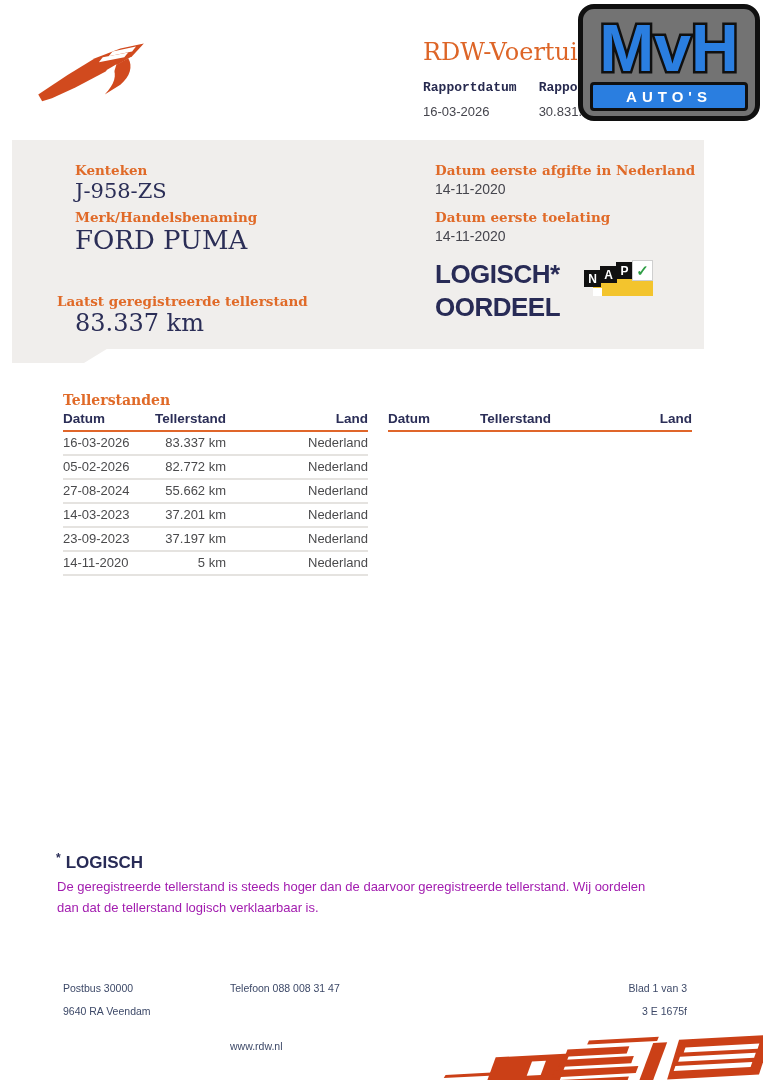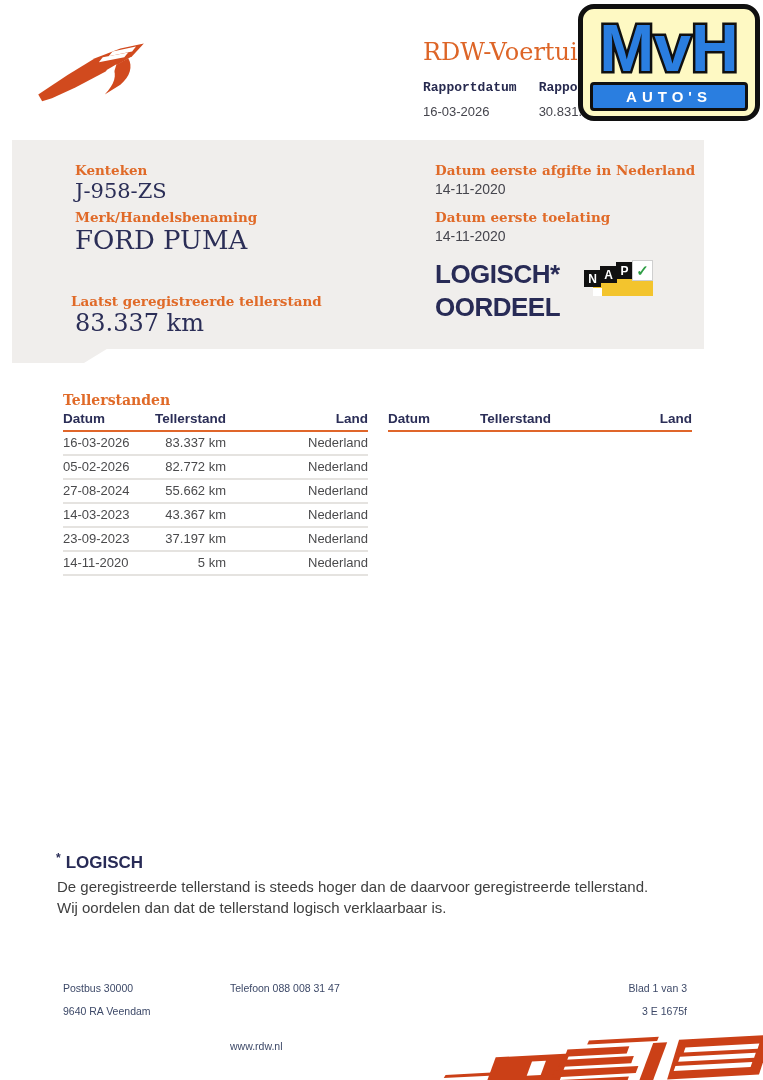--- a/index.html
+++ b/index.html
@@ -11,21 +11,21 @@
   .rdw-wordmark{position:absolute;left:135px;top:30px;font-family:"DejaVu Serif",serif;
         font-size:39px;color:#272a4f;letter-spacing:1px;}
   .doc-title{position:absolute;left:423px;top:38px;font-family:"DejaVu Serif",serif;
         font-size:24px;color:#dd6527;white-space:nowrap;z-index:1;}
   .meta{position:absolute;left:423px;top:80px;display:flex;gap:22px;z-index:1;}
   .meta .lbl{font-family:Liberation Mono, monospace;font-weight:bold;font-size:13px;color:#272a4f;
         white-space:nowrap;}
   .meta .val{font-size:13px;color:#45454d;margin-top:9px;white-space:nowrap;}
 
   
-  .mvh{position:absolute;left:578px;top:4px;width:172px;height:107px;background:#fef9c3;
+  .mvh{position:absolute;left:578px;top:4px;width:172px;height:107px;background:#737373;
         border:5px solid #101010;border-radius:16px;z-index:10;}
   .mvh-text{position:absolute;left:0;top:-4px;width:100%;height:84px;}
   .mvh-bar{position:absolute;left:7px;right:7px;bottom:5px;height:23px;background:#2a7ee0;
         border:3px solid #101010;border-radius:4px;display:flex;align-items:center;justify-content:center;}
   .mvh-bar span{color:#fff;font-weight:bold;font-size:15px;letter-spacing:5px;line-height:1;}
 
   
   .panel{position:absolute;left:0;top:140px;width:692px;height:223px;background:#f0eeec;
         clip-path:polygon(0 0,100% 0,100% 93.7%,13.7% 93.7%,10.4% 100%,0 100%);margin-left:12px;}
   .fld-lbl{font-family:"DejaVu Serif",serif;font-weight:bold;font-size:13.5px;color:#e06a28;
@@ -59,22 +59,22 @@
   .tbl td{color:#4a4a4c;border-bottom:2px solid #e5e3e0;padding:3px 0 4px 0;height:14px;}
   .tbl td.num{text-align:right;}
   .tbl td.end{text-align:right;}
   .col-datum{width:92px;}
   .col-teller{width:68px;}
 
   
   .footnote-title{position:absolute;left:56px;top:851px;color:#282b56;font-weight:bold;
         font-size:17px;}
   .footnote-title .ast{font-size:12px;vertical-align:6px;margin-right:5px;}
-  .footnote-body{position:absolute;left:57px;top:876px;width:612px;font-size:15px;
-        line-height:21px;color:#404040;}
+  .footnote-body{position:absolute;left:57px;top:876px;width:612px;font-size:13px;
+        line-height:21px;color:#a21caf;}
 
   
   .footer{position:absolute;left:0;top:982px;width:763px;font-size:10.5px;color:#3d4968;}
   .footer .l1{position:absolute;left:63px;top:0;}
   .footer .l2{position:absolute;left:63px;top:23px;}
   .footer .m1{position:absolute;left:230px;top:0;}
   .footer .m2{position:absolute;left:230px;top:23px;margin-top:35px;}
   .footer .r1{position:absolute;right:76px;top:0;text-align:center;}
   .footer .r2{position:absolute;right:76px;top:23px;text-align:right;}
 
@@ -117,21 +117,21 @@
     </div>
   </div>
 
   <div class="panel">
     <div class="pos fld-lbl" style="left:63px;top:22px">Kenteken</div>
     <div class="pos fld-serif" style="left:63px;top:39px;font-size:21px">J-958-ZS</div>
 
     <div class="pos fld-lbl" style="left:63px;top:69px">Merk/Handelsbenaming</div>
     <div class="pos fld-serif" style="left:63px;top:85px;font-size:26px">FORD PUMA</div>
 
-    <div class="pos fld-lbl" style="left:59px;top:153px">Laatst geregistreerde tellerstand</div>
+    <div class="pos fld-lbl" style="left:45px;top:153px">Laatst geregistreerde tellerstand</div>
     <div class="pos fld-serif" style="left:63px;top:169px;font-size:24px">83.337 km</div>
 
     <div class="pos fld-lbl" style="left:423px;top:22px">Datum eerste afgifte in Nederland</div>
     <div class="pos fld-sans" style="left:423px;top:41px">14-11-2020</div>
 
     <div class="pos fld-lbl" style="left:423px;top:69px">Datum eerste toelating</div>
     <div class="pos fld-sans" style="left:423px;top:88px">14-11-2020</div>
 
     <div class="verdict">
       <div>LOGISCH*</div>
@@ -173,21 +173,21 @@
         </tr>
 
         <tr>
           <td>27-08-2024</td>
           <td class="num">55.662 km</td>
           <td class="end">Nederland</td>
         </tr>
 
         <tr>
           <td>14-03-2023</td>
-          <td class="num">43.367 km</td>
+          <td class="num">37.201 km</td>
           <td class="end">Nederland</td>
         </tr>
 
         <tr>
           <td>23-09-2023</td>
           <td class="num">37.197 km</td>
           <td class="end">Nederland</td>
         </tr>
 
         <tr>

